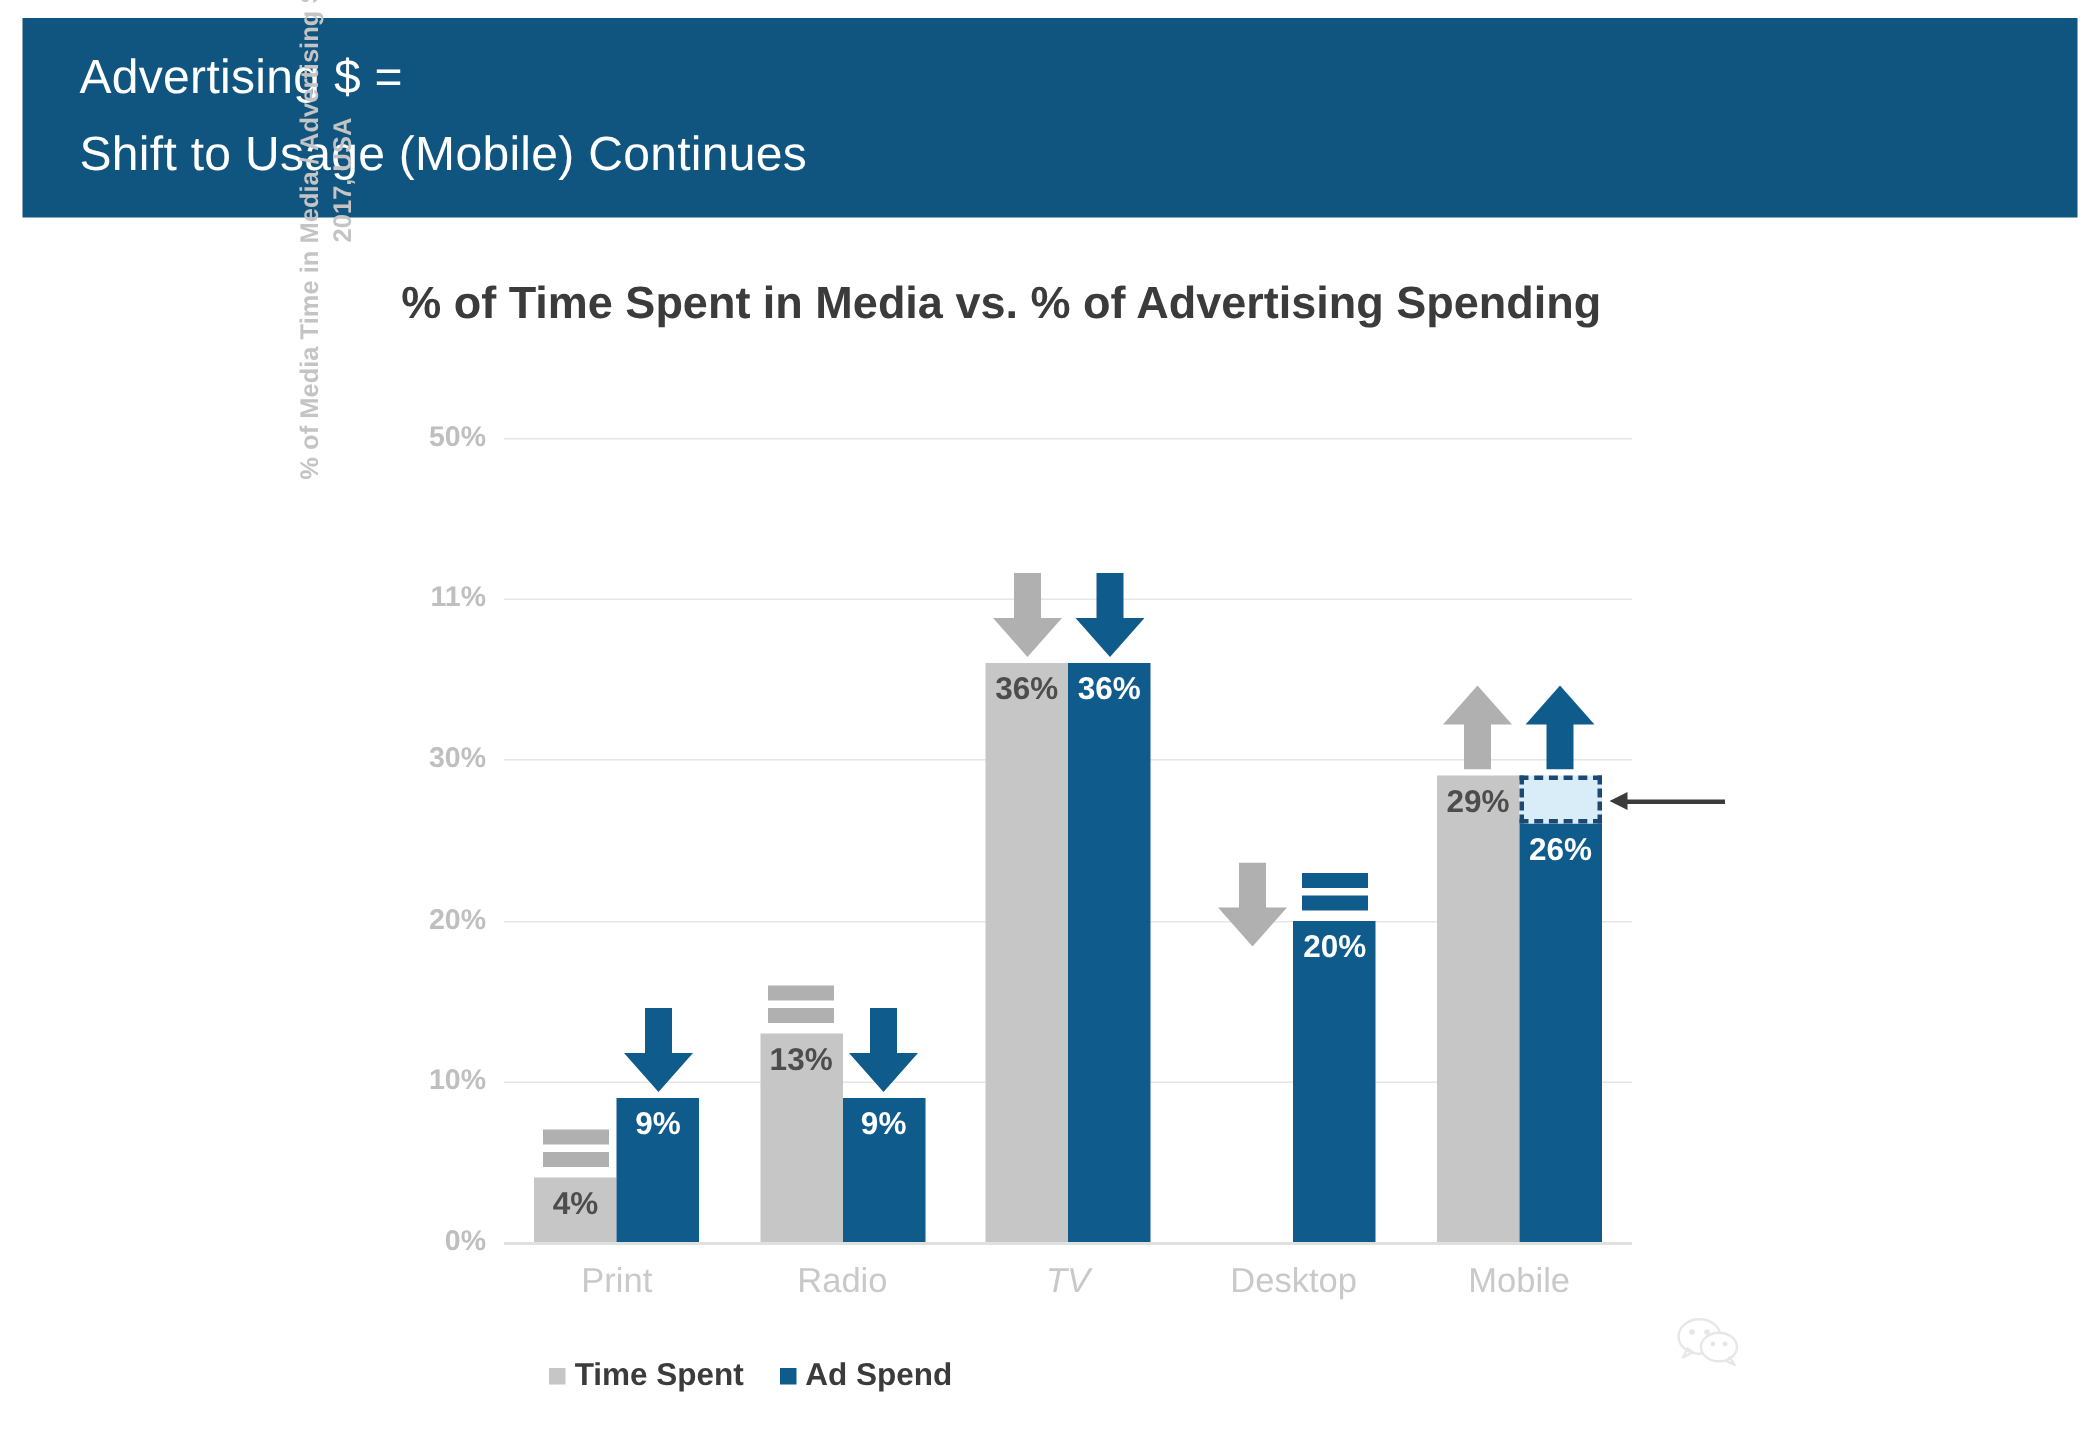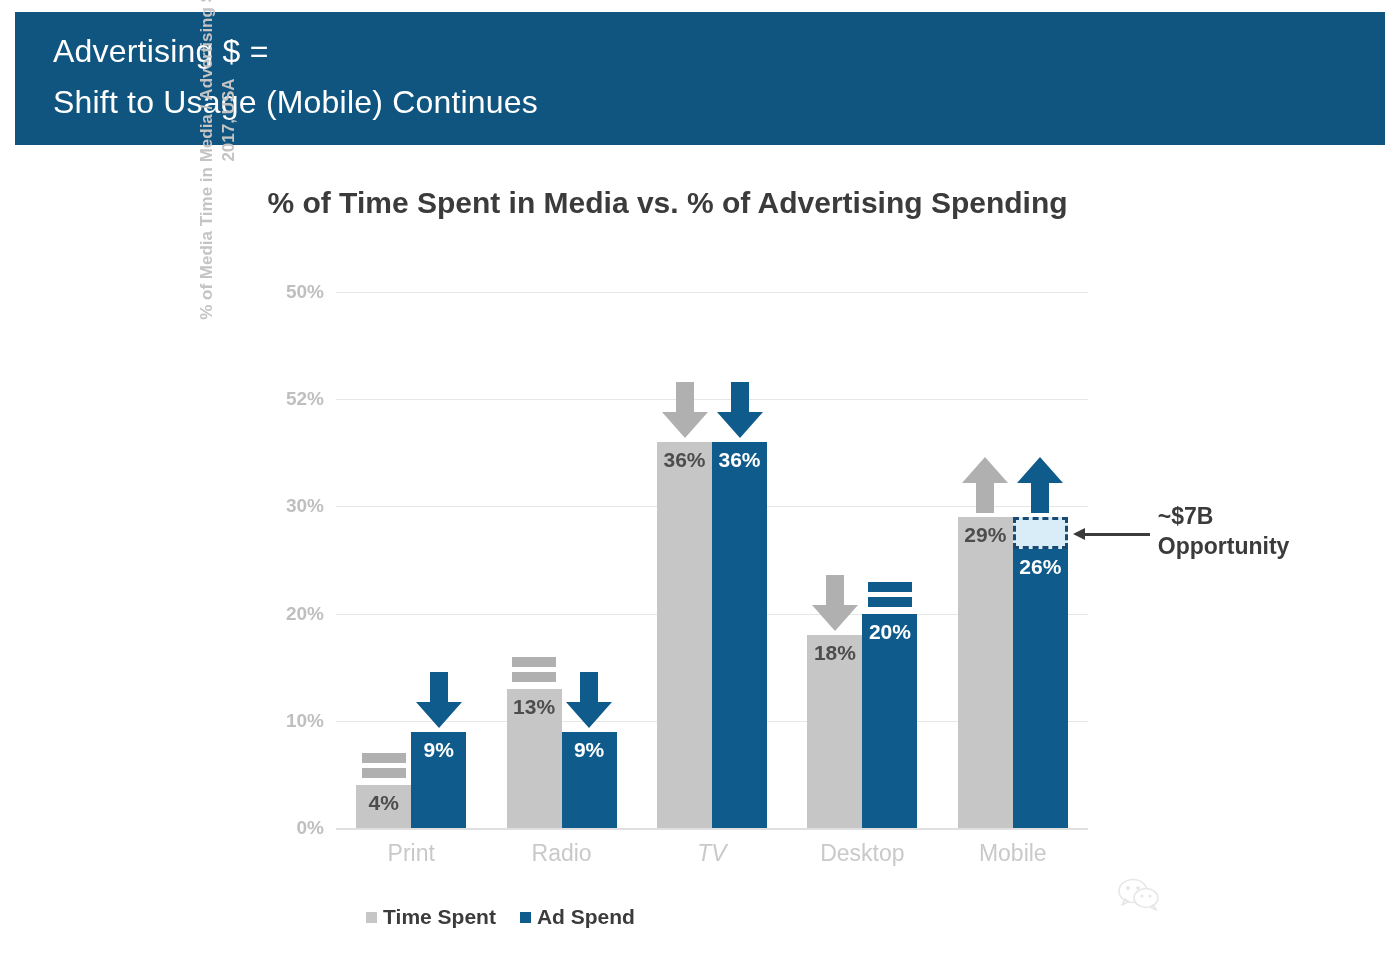--- a/index.html
+++ b/index.html
@@ -204,23 +204,20 @@
       </svg>
     </div>
     <div class="bar blue" style="left: 376px; width: 55px; height: 385.92px;">
       <div class="bar-label">36%</div>
     </div>
     <div class="marker" style="left: 380.5px; top: 90.08px;">
       <svg width="46" height="56" viewBox="0 0 46 56">
         <path d="M14 0 H32 V30 H46 L23 56 L0 30 H14 Z" fill="#0f5c8c"></path>
       </svg>
     </div>
-    <div class="bar gray" style="left: 471.4px; width: 55px; height: 192.96px;">
-      <div class="bar-label">18%</div>
-    </div>
     <div class="marker" style="left: 475.9px; top: 283.04px;">
       <svg width="46" height="56" viewBox="0 0 46 56">
         <path d="M14 0 H32 V30 H46 L23 56 L0 30 H14 Z" fill="#b0b0b0"></path>
       </svg>
     </div>
     <div class="bar blue" style="left: 526.4px; width: 55px; height: 214.4px;">
       <div class="bar-label">20%</div>
     </div>
     <div class="marker" style="left: 531.9px; top: 285.6px;">
       <svg width="44" height="32" viewBox="0 0 44 32">
@@ -239,22 +236,20 @@
     <div class="bar blue" style="left: 676.8px; width: 55px; height: 278.72px;">
       <div class="bar-label">26%</div>
     </div>
     <div class="marker" style="left: 681.3px; top: 165.12px;">
       <svg width="46" height="56" viewBox="0 0 46 56">
         <path d="M23 0 L46 26 H32 V56 H14 V26 H0 Z" fill="#0f5c8c"></path>
       </svg>
     </div>
     <div id="opportunity-box" style="left: 676.8px; top: 225.12px; width: 55px; height: 32.16px;"></div>
     <div id="opportunity-arrow" style="left: 747.8px; top: 241.2px; width: 66px;"></div>
-    <div id="opportunity-text" style="left: 821.8px; top: 209.12px;">~$7B
-Opportunity</div>
   </div>
 <div id="xaxis-line"></div>
 
 <div id="legend"><span class="legend-item"><span class="legend-swatch" style="background: rgb(198, 198, 198);"></span><span class="legend-text">Time Spent</span></span><span class="legend-item"><span class="legend-swatch" style="background: rgb(15, 92, 140);"></span><span class="legend-text">Ad Spend</span></span></div>
 
 <div id="watermark">
   <span>
     <svg width="42" height="34" viewBox="0 0 42 34">
       <ellipse cx="15" cy="13" rx="14" ry="11.5" fill="none" stroke="#e3e3e3" stroke-width="1.6"></ellipse>
       <path d="M7 21 L4 27 L10.5 23.5 Z" fill="none" stroke="#e3e3e3" stroke-width="1.6" stroke-linejoin="round"></path>
@@ -265,19 +260,19 @@
       <circle cx="24" cy="18" r="1.6" fill="#e3e3e3"></circle>
       <circle cx="32" cy="18" r="1.6" fill="#e3e3e3"></circle>
     </svg>
   </span>
 </div>
 
 <div class="ylabel-tick" style="left: 254px; top: 828px;">0%</div>
 <div class="ylabel-tick" style="left: 254px; top: 720.8px;">10%</div>
 <div class="ylabel-tick" style="left: 254px; top: 613.6px;">20%</div>
 <div class="ylabel-tick" style="left: 254px; top: 506.4px;">30%</div>
-<div class="ylabel-tick" style="left: 254px; top: 399.2px;">52%</div>
+<div class="ylabel-tick" style="left: 254px; top: 399.2px;">11%</div>
 <div class="ylabel-tick" style="left: 254px; top: 292px;">50%</div>
 <div class="xlabel" style="left: 336px; width: 150.4px; top: 840px;">Print</div>
 <div class="xlabel" style="left: 486.4px; width: 150.4px; top: 840px;">Radio</div>
 <div class="xlabel" style="left: 636.8px; width: 150.4px; top: 840px; font-style: italic;">TV</div>
 <div class="xlabel" style="left: 787.2px; width: 150.4px; top: 840px;">Desktop</div>
 <div class="xlabel" style="left: 937.6px; width: 150.4px; top: 840px;">Mobile</div>
 
 </body></html>

